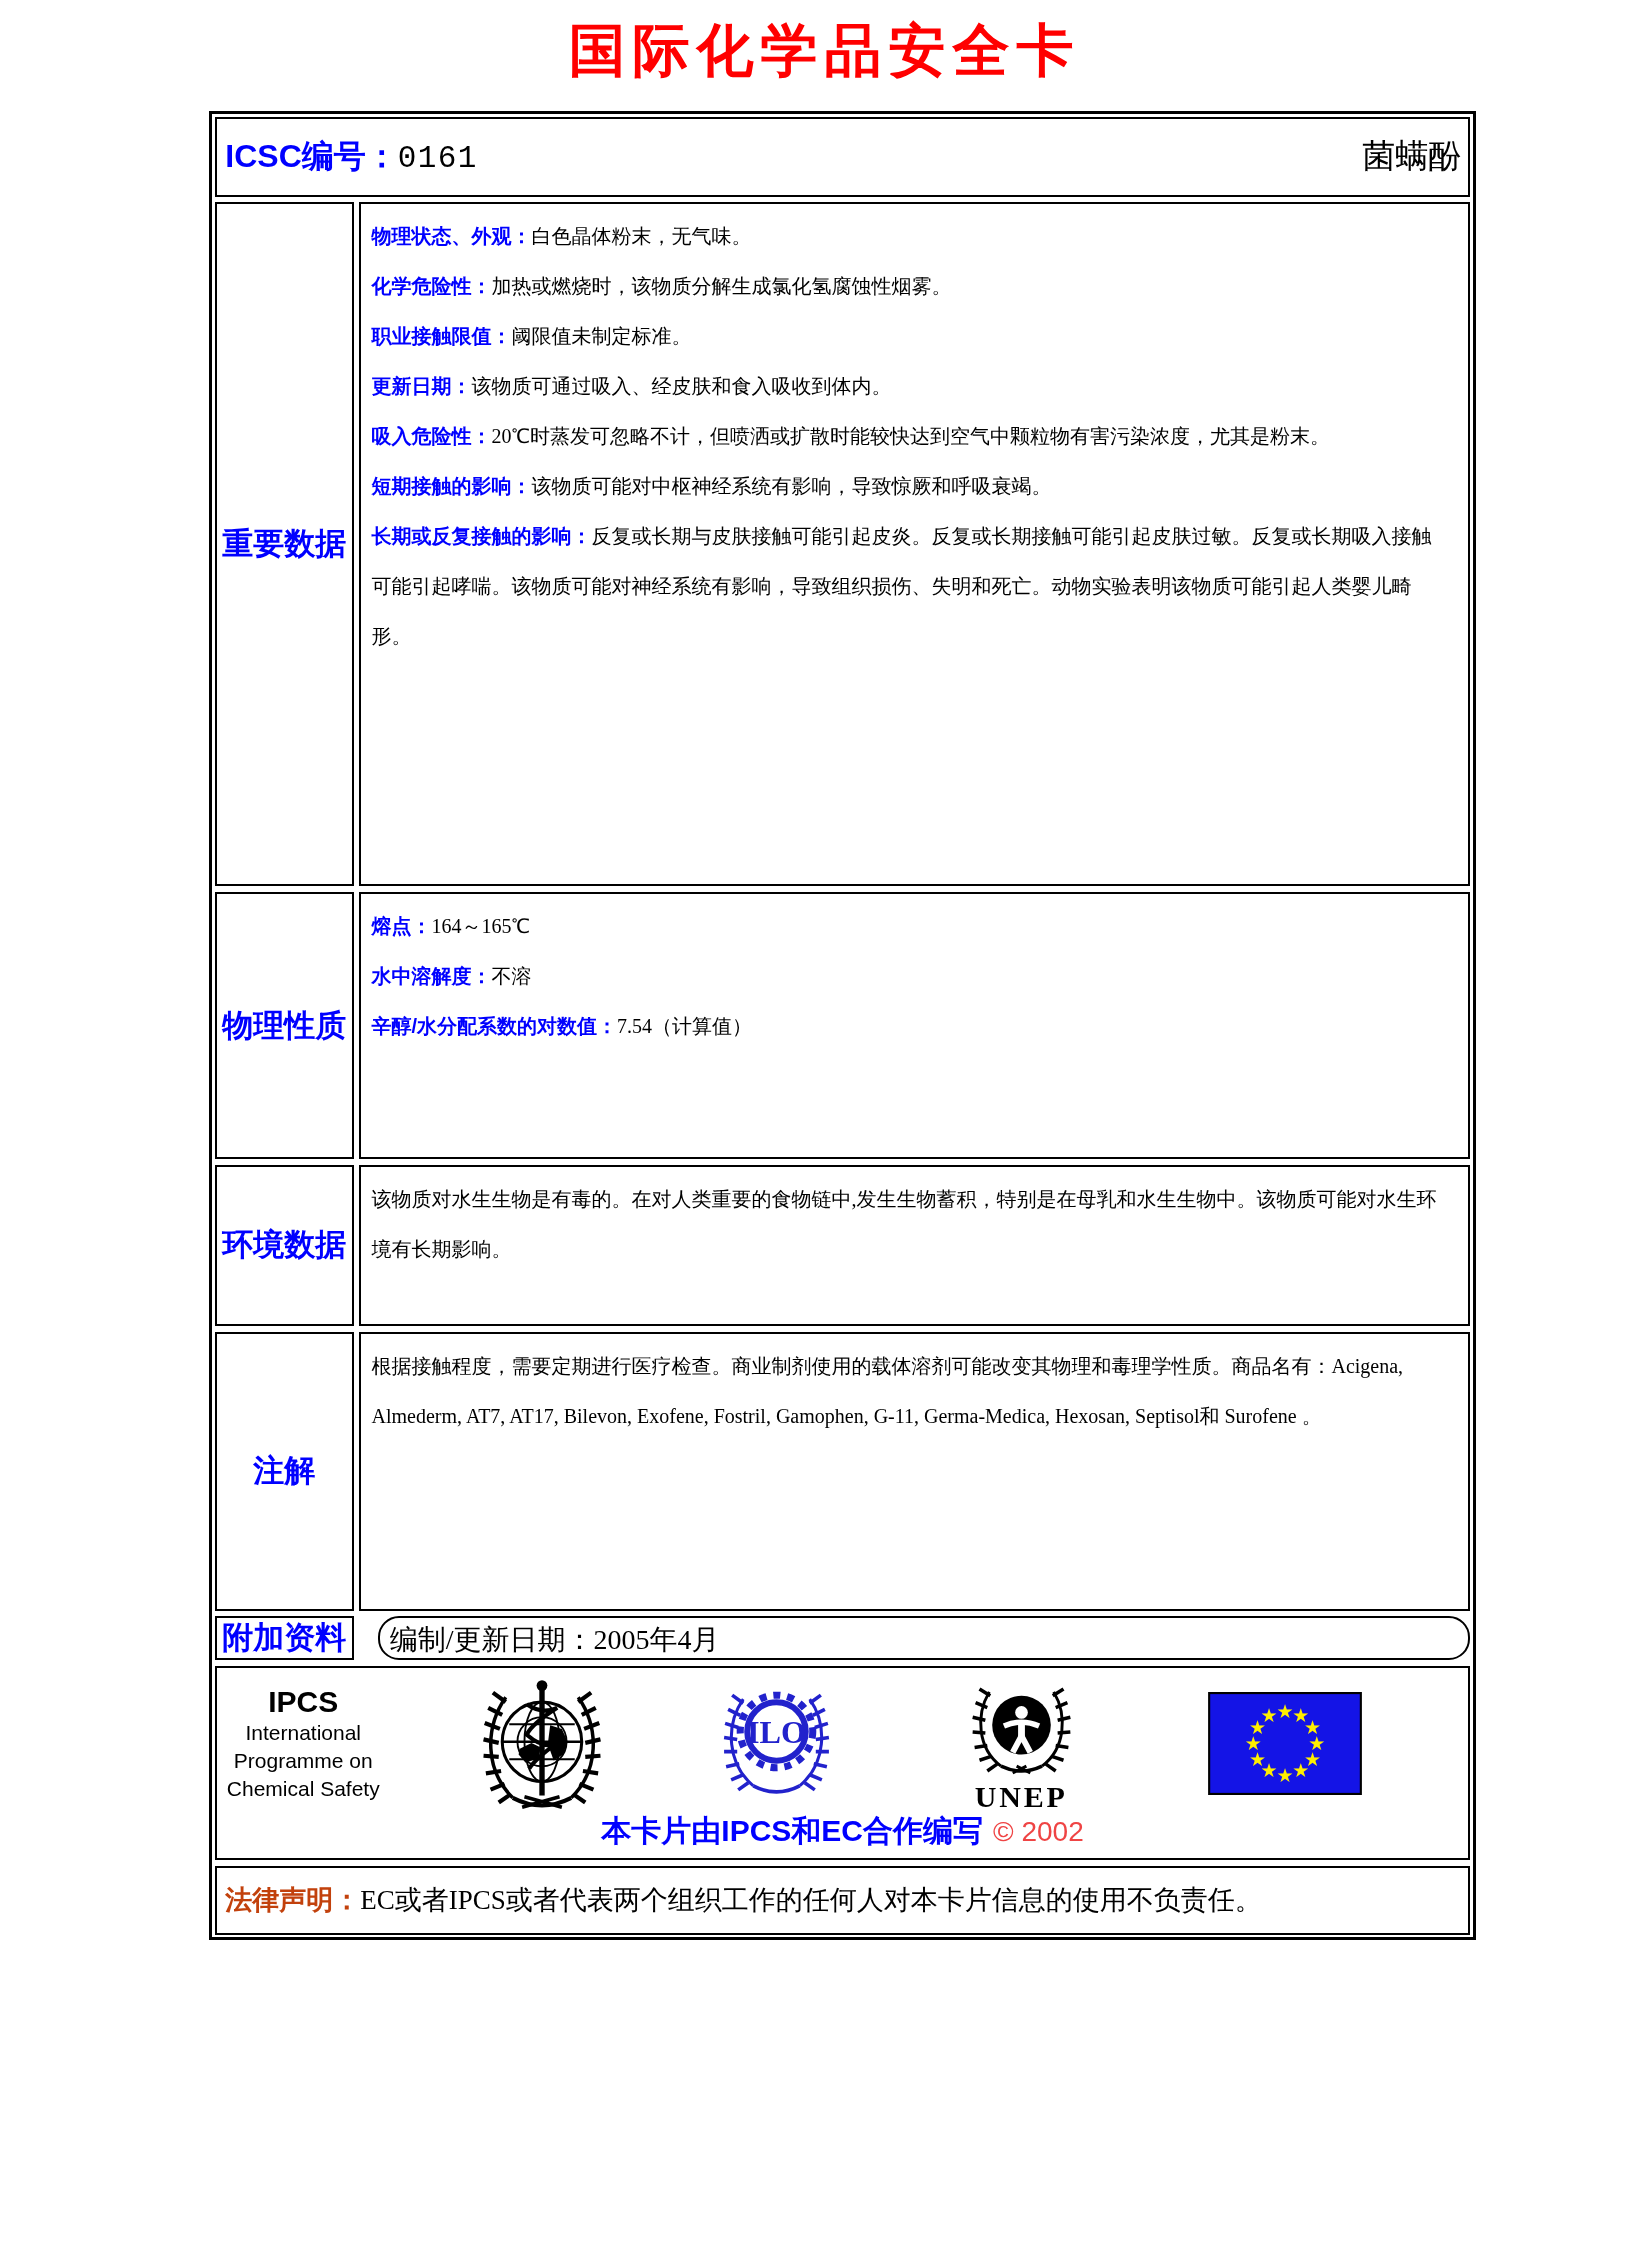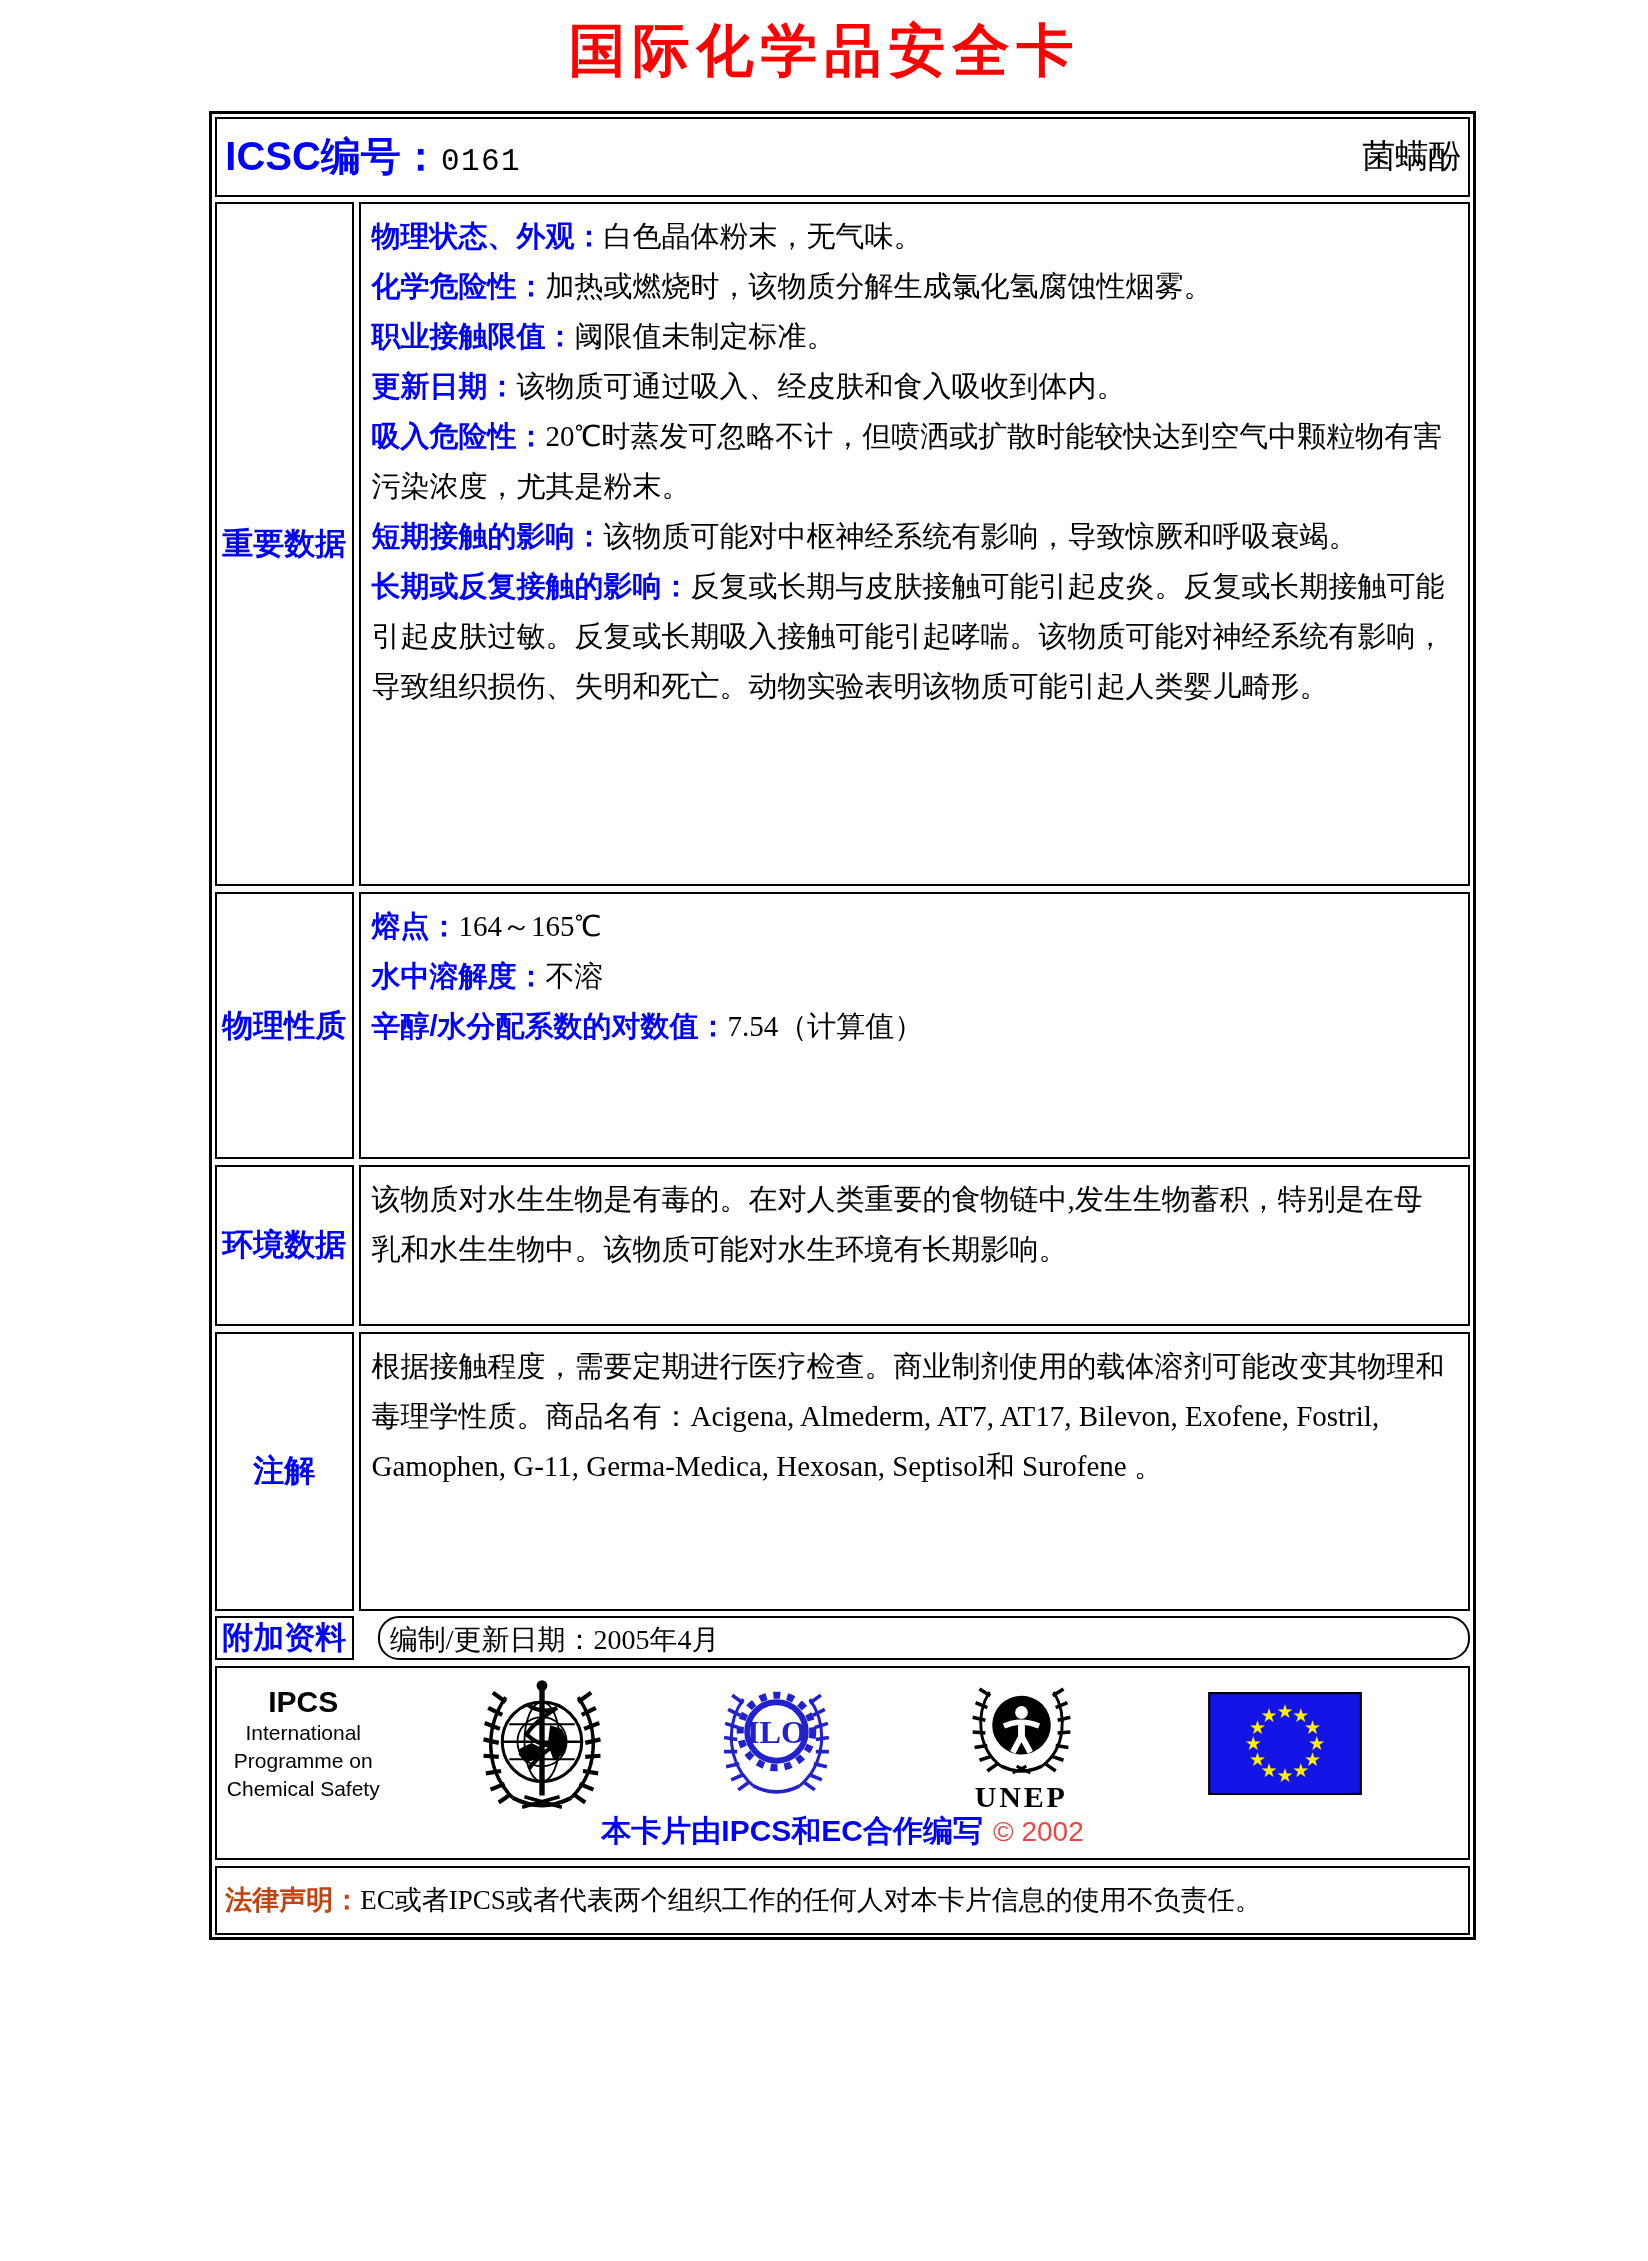--- a/index.html
+++ b/index.html
@@ -21,28 +21,28 @@
   .row3 { height:267px; }
   .row4 { height:161px; }
   .row5 { height:279px; }
   .row6 { height:44px;gap:24px; }
   .row7 { height:194px; }
   .row8 { height:69px; }
 
   .label-cell { width:139px; flex:0 0 auto; display:flex; align-items:center; justify-content:center;
                 font-family:"Liberation Sans", sans-serif; font-weight:bold; font-size:31px;
                 color:#0000ff; text-align:center; }
-  .content-cell { flex:1 1 auto; padding:7px 20px 0 10px; font-size:29px; line-height:50px; }
+  .content-cell { flex:1 1 auto; padding:7px 20px 0 10px; font-size:20px; line-height:50px; }
   .content-cell p { margin:0; }
   .field-label { font-family:"Liberation Sans", sans-serif; font-weight:bold; color:#0000ff; }
 
   .header-cell { flex:1 1 auto; display:flex; align-items:center; justify-content:space-between;
                  padding:0 7px 0 8.5px; }
   .icsc { font-size:31px; }
-  .icsc .field-label { font-size:40px; }
+  .icsc .field-label { font-size:32px; }
   .icsc-value { font-family:"Liberation Mono", monospace; font-size:31px; letter-spacing:1.4px; }
   .chem-name { font-size:33px; }
 
   .addl-cell { padding:2.8px 10px 0 10px; font-size:28px; line-height:37px;border-radius:21px; }
 
   .logos-cell { flex:1 1 auto; position:relative; }
   .ipcs-block { position:absolute; left:10px; top:15.6px;
                 font-family:"Liberation Sans", sans-serif;text-align:center; }
   .ipcs-acronym { font-weight:bold; font-size:30px; line-height:35px; }
   .ipcs-line { font-size:21px; line-height:28px; }

